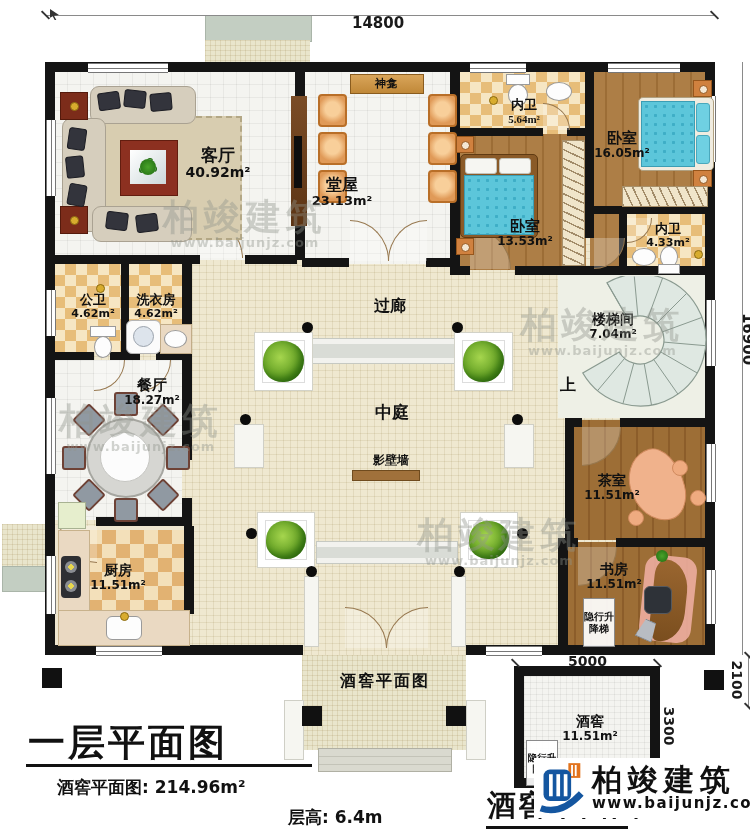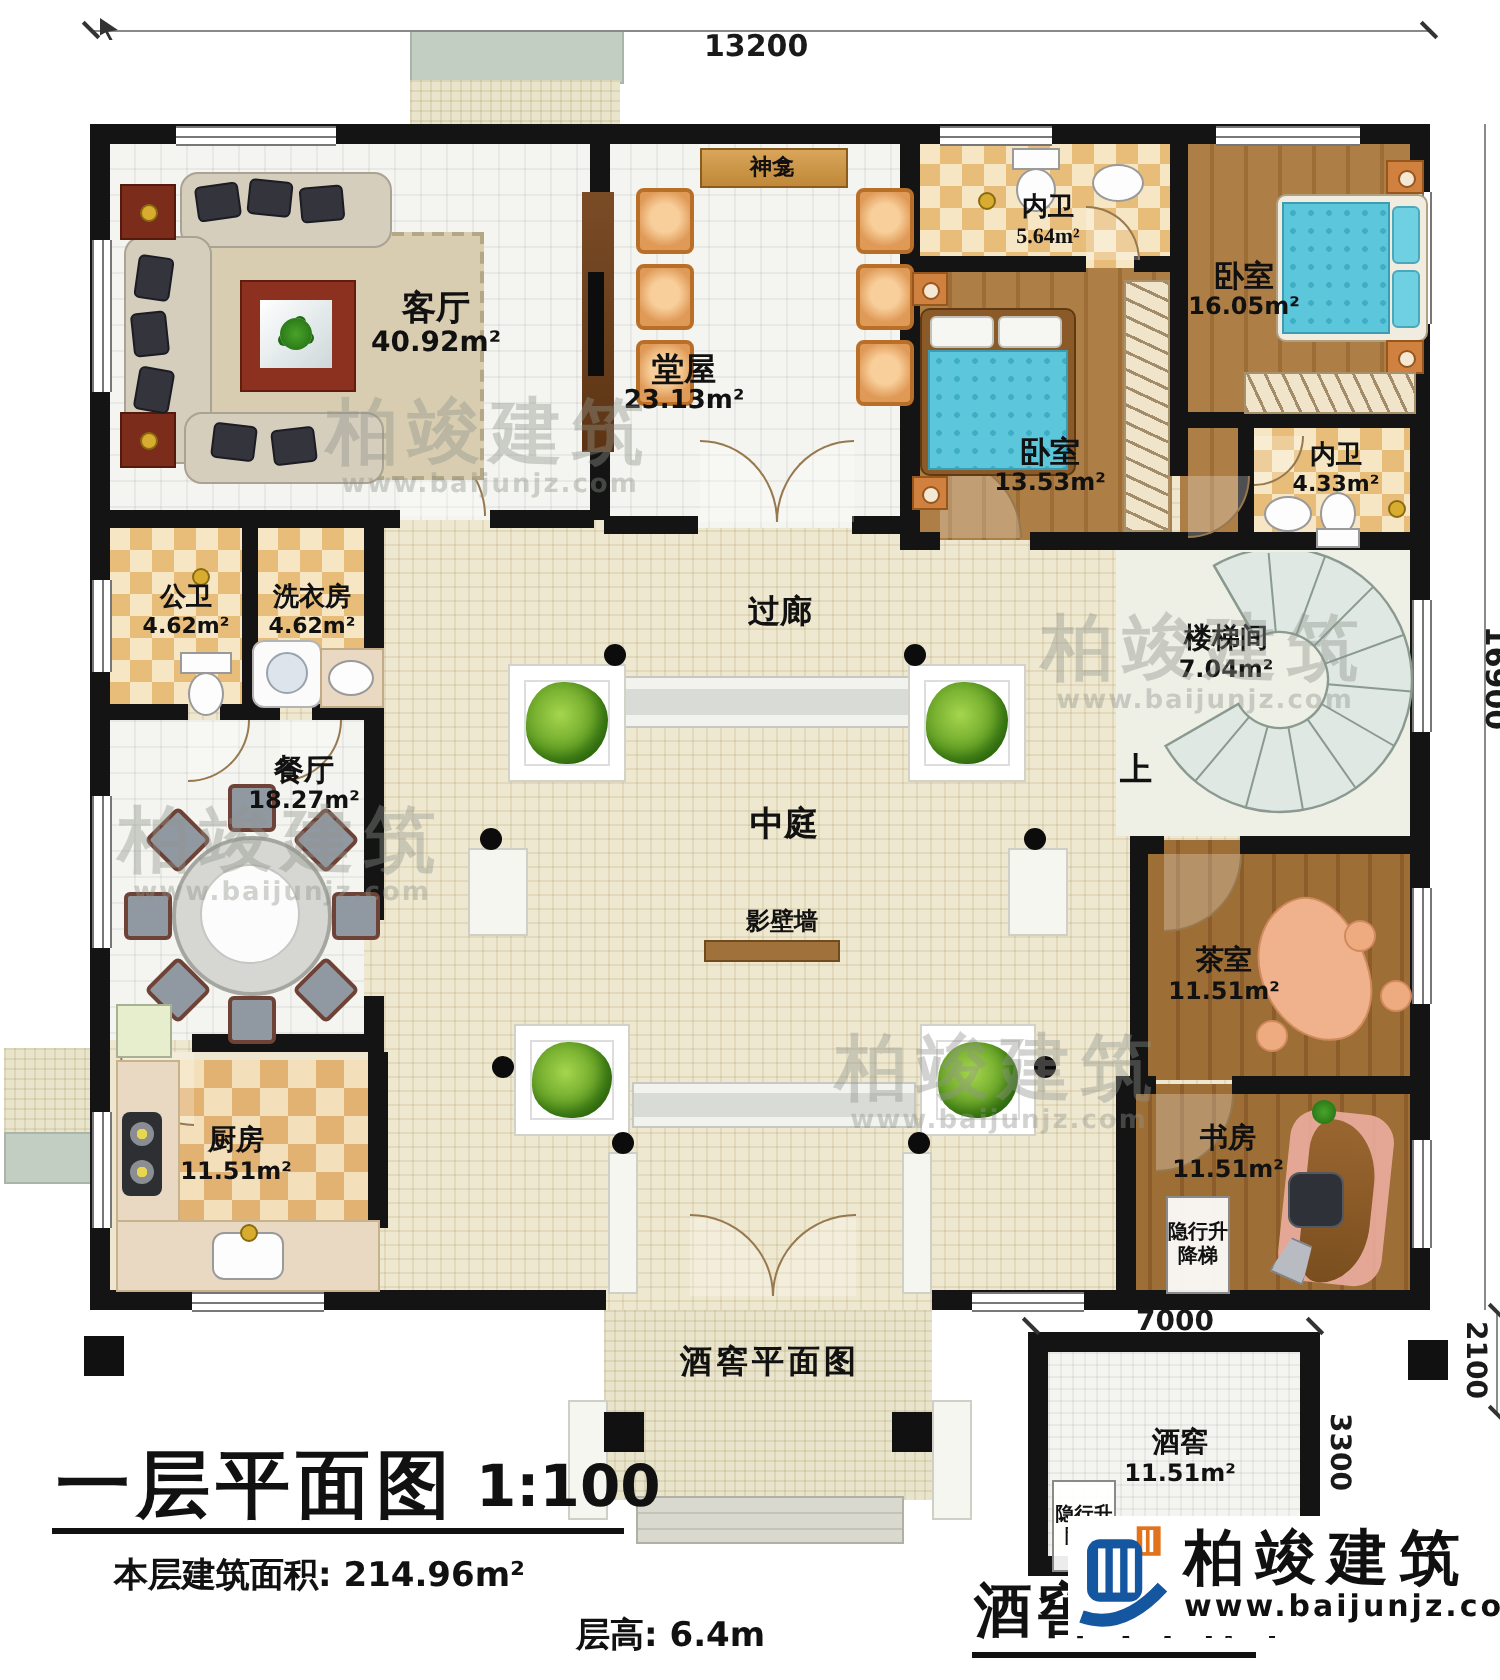--- a/index.html
+++ b/index.html
@@ -54,21 +54,21 @@
   .ctitle{position:absolute;font-size:29px;font-weight:bold;letter-spacing:2px;color:#111;z-index:45;}
 </style>
 </head>
 <body>
 
 <div class="scene">
 
   <i class="dline" style="left:45px;top:15px;width:670px;height:1px;"></i>
   <i class="tick" style="left:40px;top:14px;"></i>
   <i class="tick" style="left:709px;top:14px;"></i>
-  <b class="dim" style="left:352px;top:14px;">13200</b>
+  <b class="dim" style="left:352px;top:14px;">14800</b>
   <i style="left:50px;top:9px;width:9px;height:11px;background:#333;clip-path:polygon(0 0,100% 55%,45% 62%,70% 100%,52% 100%,30% 66%,0 80%);z-index:20;"></i>
 
   <i class="dline" style="left:742px;top:62px;width:1px;height:593px;"></i>
   <b class="dim" style="left:722px;top:330px;transform:rotate(90deg);">16900</b>
 
   <i class="cream" style="left:45px;top:62px;width:670px;height:593px;"></i>
   <i class="gridf" style="left:54px;top:71px;width:244px;height:189px;"></i>
   <i class="gridf" style="left:302px;top:71px;width:152px;height:193px;"></i>
   <i class="chk" style="left:459px;top:71px;width:127px;height:63px;"></i>
   <i class="wood" style="left:590px;top:71px;width:116px;height:203px;"></i>
@@ -327,33 +327,32 @@
   <b class="wm" style="left:490px;top:306px;width:225px;">
       <span class="t">柏竣建筑</span>
       <span class="u">www.baijunjz.com</span>
     </b>
   <b class="wm" style="left:382px;top:516px;width:235px;">
       <span class="t">柏竣建筑</span>
       <span class="u">www.baijunjz.com</span>
     </b>
 
   <b class="title-main" style="left:28px;top:718px;text-align:right;">一层平面图</b>
-  <b class="title-scale" style="left:238px;top:726px;">1:100</b>
   <i style="left:26px;top:764px;width:286px;height:3px;background:#111;z-index:45;"></i>
-  <b class="stat" style="left:57px;top:776px;"><span>本层建筑面积:</span> <span>214.96m²</span></b>
+  <b class="stat" style="left:57px;top:776px;"><span>酒窖平面图:</span> <span>214.96m²</span></b>
   <b class="stat" style="left:288px;top:806px;"><span>层高:</span> <span>6.4m</span></b>
 
   <i class="blacksq" style="left:42px;top:668px;width:20px;height:20px;"></i>
   <i class="blacksq" style="left:704px;top:670px;width:20px;height:20px;"></i>
   <i style="left:514px;top:666px;width:146px;height:122px;border:10px solid #141414;background-color:#f4f4f0;background-image:linear-gradient(rgba(0,0,0,.05) 1px,transparent 1px),linear-gradient(90deg,rgba(0,0,0,.05) 1px,transparent 1px);background-size:6px 6px;z-index:18;box-sizing:border-box;"></i>
   <b class="rl" style="left:590px;top:729px;font-size:14px;z-index:32;"><span>酒窖</span><span class="ar" style="font-size:12px;">11.51m²</span></b>
   <b class="elev" style="left:526px;top:740px;width:30px;height:44px;font-size:9.5px;line-height:1.2;">
       <span>隐行升降梯</span>
     </b>
-  <b class="dim" style="left:568px;top:653px;font-size:14px;">7000</b>
+  <b class="dim" style="left:568px;top:653px;font-size:14px;">5000</b>
   <i class="tick" style="left:510px;top:662px;"></i>
   <i class="tick" style="left:652px;top:662px;"></i>
   <b class="dim" style="left:650px;top:718px;font-size:14px;transform:rotate(90deg);">3300</b>
   <b class="dim" style="left:718px;top:672px;font-size:14px;transform:rotate(90deg);">2100</b>
   <i class="dline" style="left:748px;top:656px;width:1px;height:52px;"></i>
   <i class="tick" style="left:743px;top:655px;"></i>
   <i class="tick" style="left:743px;top:706px;"></i>
 
   <b class="ctitle" style="left:487px;top:786px;">酒窖平面图</b>
   <i style="left:486px;top:826px;width:142px;height:3px;background:#111;z-index:45;"></i>

